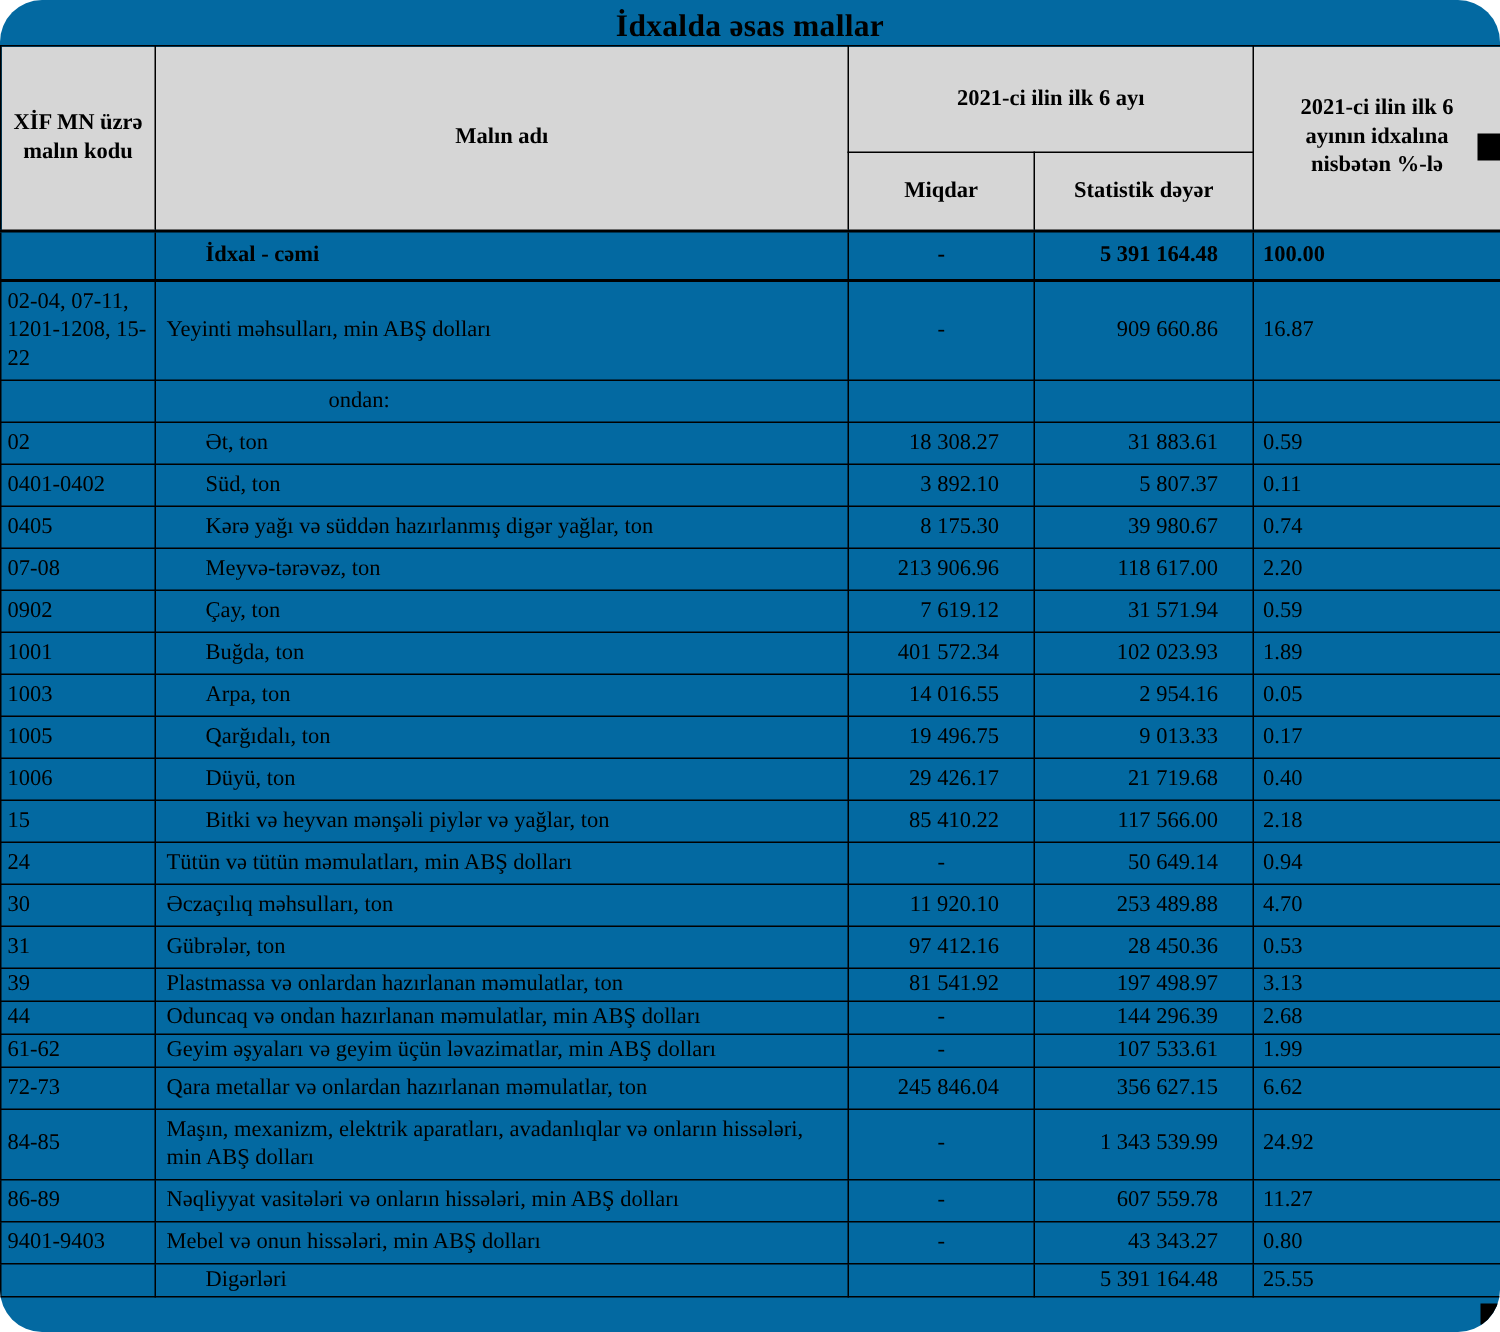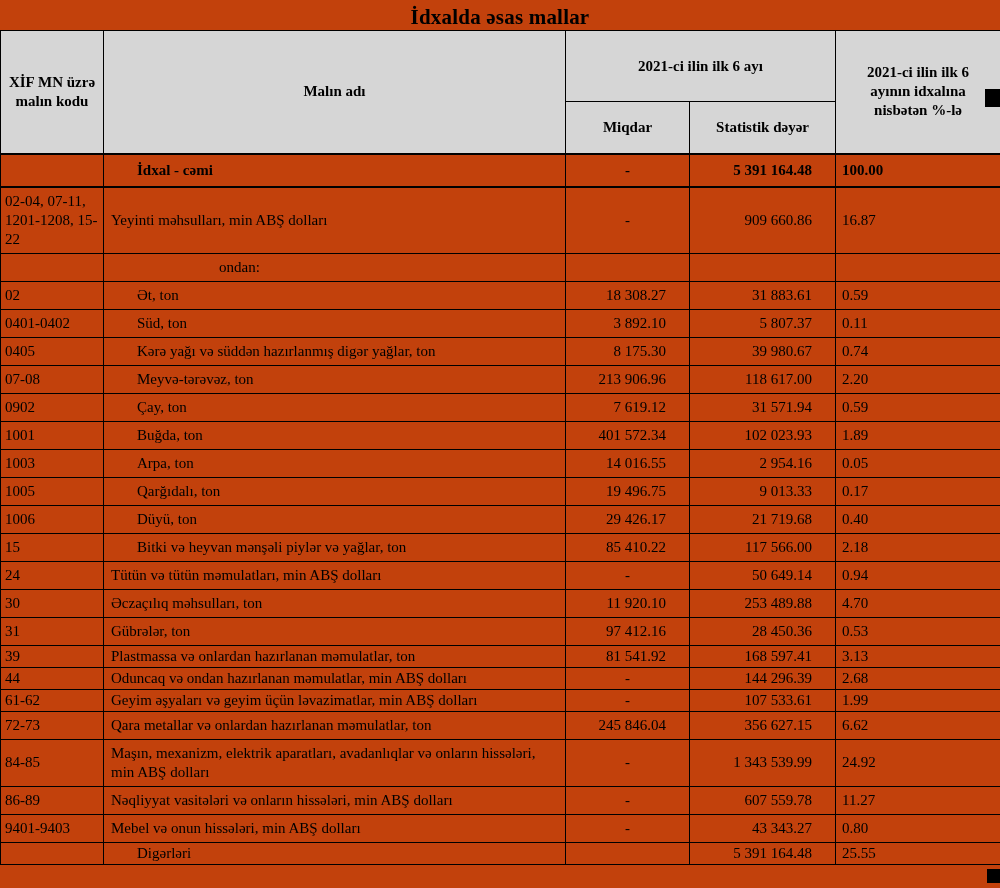--- a/index.html
+++ b/index.html
@@ -3,21 +3,21 @@
 <meta charset="utf-8">
 <style>
   :root { --header-bg: #d6d6d6; --line: #000; }
   * { margin: 0; padding: 0; box-sizing: border-box; }
   html, body { background: #fff; }
   body {
     width: 1000px;
     font-family: "Liberation Serif", "DejaVu Serif", serif;
     color: #000;
   }
-  .page { position: relative; width: 1000px; height: 888px; overflow: hidden; background: #c2410c; }
+  .page { position: relative; width: 1000px; height: 888px; overflow: hidden; background: #0369a1; border-radius: 28px; }
   .title {
     text-align: center;
     font-size: 21px;
     font-weight: bold;
     padding-top: 5px;
     letter-spacing: 0.2px;
   }
   .unit-note {
     text-align: right;
     font-size: 14px;
@@ -204,21 +204,21 @@
       <td class="cell-code">31</td>
       <td class="cell-name indent-0">Gübrələr, ton</td>
       <td class="cell-qty">97 412.16</td>
       <td class="cell-value">28 450.36</td>
       <td class="cell-pct">0.53</td>
     </tr>
         <tr class="row-compact">
       <td class="cell-code">39</td>
       <td class="cell-name indent-0">Plastmassa və onlardan hazırlanan məmulatlar, ton</td>
       <td class="cell-qty">81 541.92</td>
-      <td class="cell-value">168 597.41</td>
+      <td class="cell-value">197 498.97</td>
       <td class="cell-pct">3.13</td>
     </tr>
         <tr class="row-compact">
       <td class="cell-code">44</td>
       <td class="cell-name indent-0">Oduncaq və ondan hazırlanan məmulatlar, min ABŞ dolları</td>
       <td class="cell-qty dash">-</td>
       <td class="cell-value">144 296.39</td>
       <td class="cell-pct">2.68</td>
     </tr>
         <tr class="row-compact">

